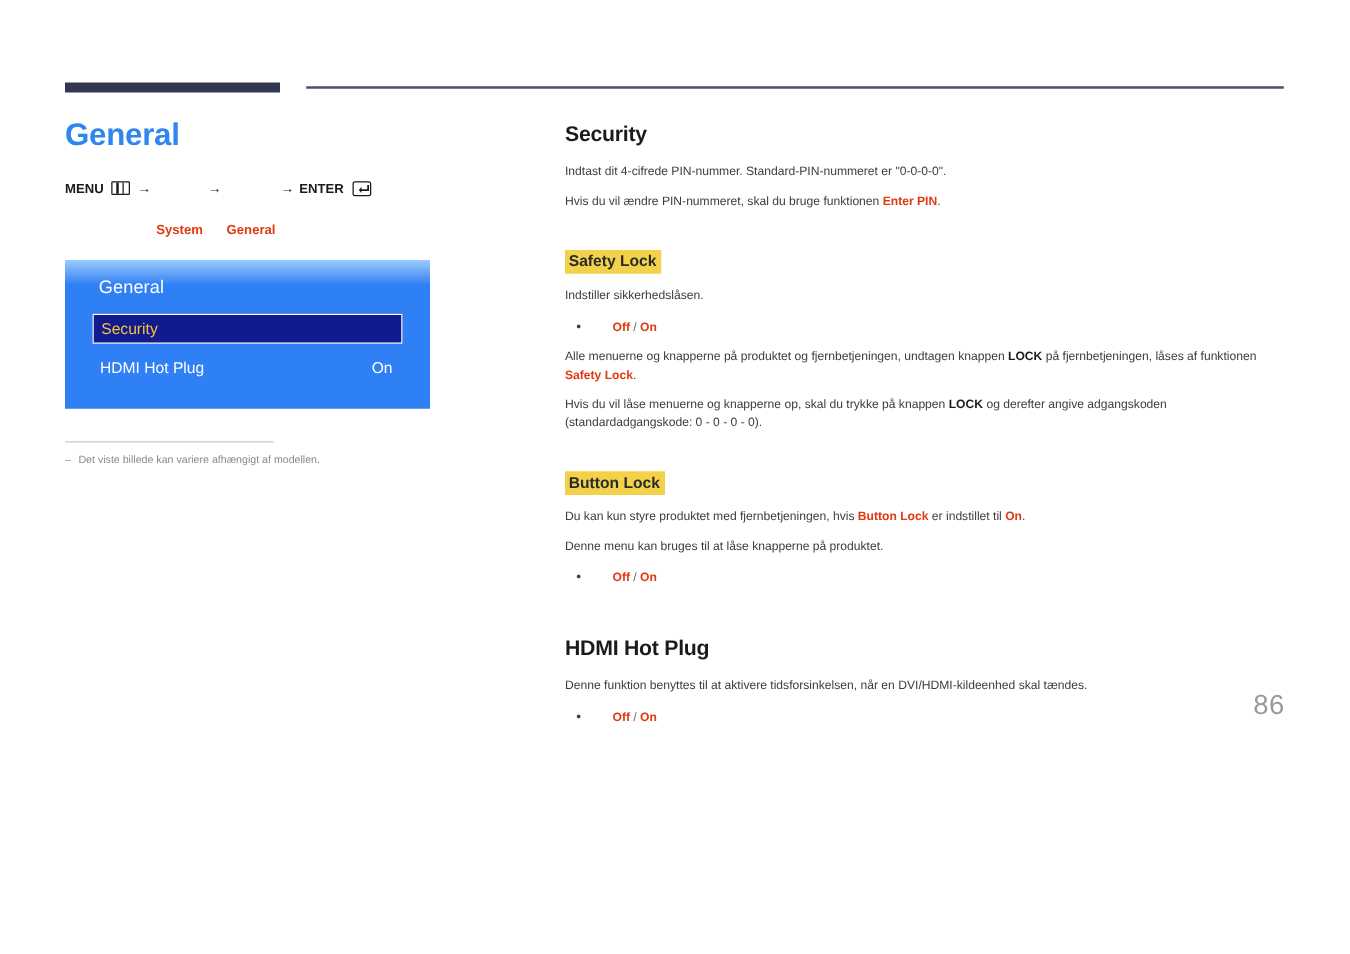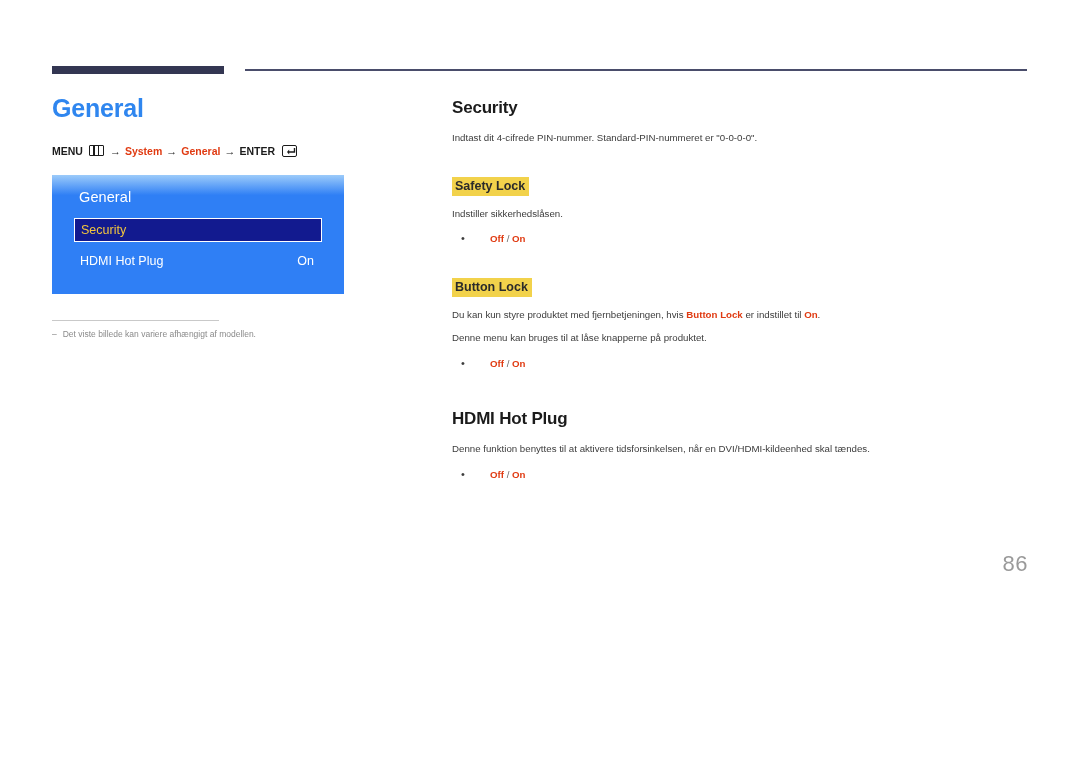--- a/index.html
+++ b/index.html
@@ -48,21 +48,21 @@
   .breadcrumb {
     font-size: 10.5px;
     font-weight: bold;
     color: #1b1b1b;
     display: flex;
     align-items: flex-start;
     gap: 3px;
     white-space: nowrap;
     margin-bottom: 18px;
   }
-  .breadcrumb .bc-red { color: #e03a11; }
+  .breadcrumb .bc-red { color: #e03a11; margin-top: 33px; }
   .breadcrumb .bc-arrow { color: #1b1b1b; font-weight: normal; font-size: 11px; padding: 0 1px; }
 
   .icon-menu {
     display: inline-block;
     width: 15px; height: 11px;
     border: 1.4px solid #1b1b1b;
     border-radius: 1px;
     position: relative;
     margin: 0 2px 0 3px;
     background: #fff;
@@ -260,32 +260,41 @@
     </div>
   </div>
 
   <div class="right-col">
 
     
     <h2 class="sec-title">Security</h2>
     <p class="body">
       <span>Indtast dit 4-cifrede PIN-nummer. Standard-PIN-nummeret er "0-0-0-0".</span>
     </p>
+    <p class="body">
+      <span>Hvis du vil ændre PIN-nummeret, skal du bruge funktionen </span><span class="r">Enter PIN</span><span>.</span>
+    </p>
 
     
     <h3 class="sub-title sub-wrap">Safety Lock</h3>
     <p class="body">
       <span>Indstiller sikkerhedslåsen.</span>
     </p>
     <ul class="opts">
       <li>
         <span class="bullet">•</span>
         <span class="opt-text"><span>Off</span><span class="slash"> / </span><span>On</span></span>
       </li>
     </ul>
+    <p class="body">
+      <span>Alle menuerne og knapperne på produktet og fjernbetjeningen, undtagen knappen </span><span class="b">LOCK</span><span> på fjernbetjeningen, låses af funktionen </span><span class="r">Safety Lock</span><span>.</span>
+    </p>
+    <p class="body">
+      <span>Hvis du vil låse menuerne og knapperne op, skal du trykke på knappen </span><span class="b">LOCK</span><span> og derefter angive adgangskoden (standardadgangskode: 0 - 0 - 0 - 0).</span>
+    </p>
 
     
     <h3 class="sub-title sub-wrap">Button Lock</h3>
     <p class="body">
       <span>Du kan kun styre produktet med fjernbetjeningen, hvis </span><span class="r">Button Lock</span><span> er indstillet til </span><span class="r">On</span><span>.</span>
     </p>
     <p class="body">
       <span>Denne menu kan bruges til at låse knapperne på produktet.</span>
     </p>
     <ul class="opts">

